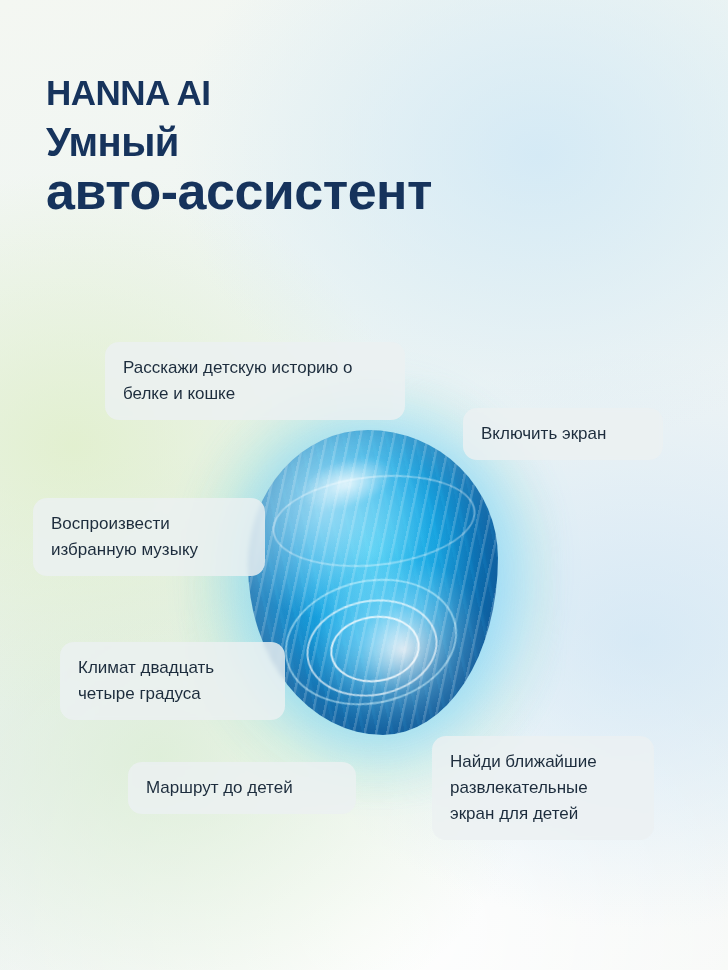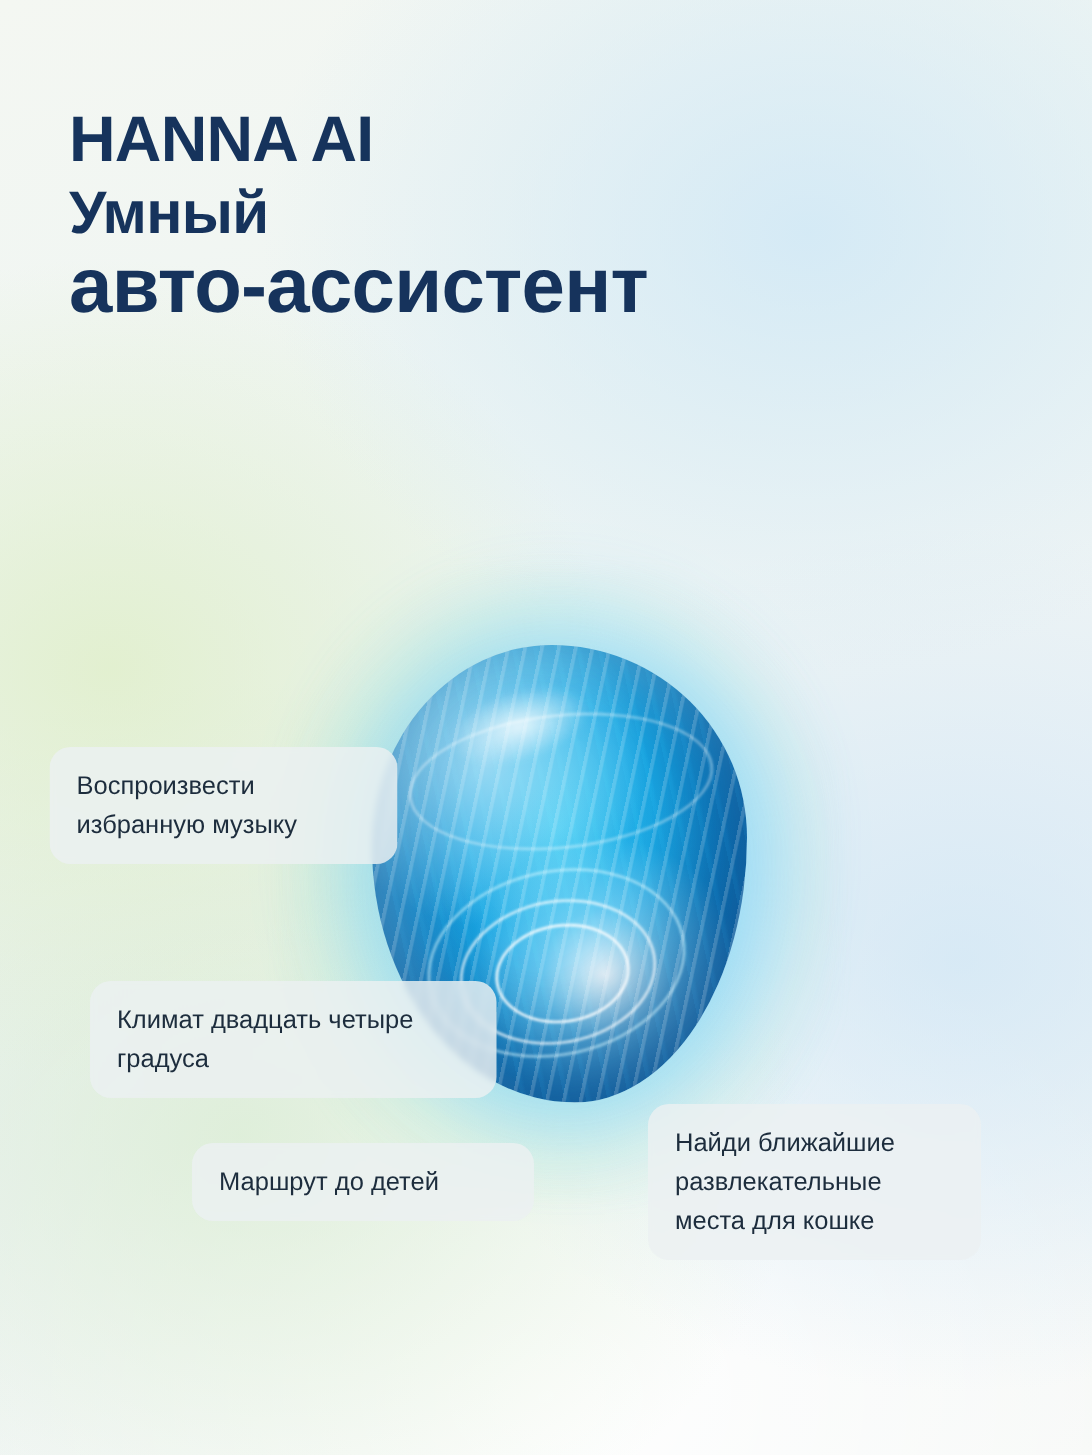--- a/index.html
+++ b/index.html
@@ -34,21 +34,21 @@
     left: 46px;
     top: 68px;
     width: 620px;
   }
   .headline .line {
     color: #16335c;
     font-weight: 700;
     letter-spacing: -0.5px;
   }
   .headline .line1 {
-    font-size: 43px;
+    font-size: 35px;
     line-height: 50px;
   }
   .headline .line2 {
     font-size: 40px;
     line-height: 48px;
   }
   .headline .line3 {
     font-size: 52px;
     line-height: 50px;
   }
@@ -127,21 +127,21 @@
     font-size: 17px;
     line-height: 26px;
     padding: 13px 18px;
     box-sizing: border-box;
     backdrop-filter: blur(2px);
   }
   .b-story   { left: 105px; top: 342px; width: 300px; }
   .b-screen  { left: 463px; top: 408px; width: 200px; }
   .b-music   { left: 33px;  top: 498px; width: 232px; }
   .b-remind  { left: 487px; top: 556px; width: 210px; }
-  .b-climate { left: 60px;  top: 642px; width: 271px; margin-top: 12px; }
+  .b-climate { left: 60px;  top: 642px; width: 225px; }
   .b-route   { left: 128px; top: 762px; width: 228px; }
   .b-places  { left: 432px; top: 736px; width: 222px; }
 </style>
 </head>
 <body>
 
 <div class="poster">
 
   <div class="headline">
     <div class="line line1">HANNA AI</div>
@@ -153,18 +153,20 @@
     <div class="orb-glow"></div>
     <div class="orb">
       <div class="orb-highlight"></div>
       <div class="swirl s4"></div>
       <div class="swirl s1"></div>
       <div class="swirl s2"></div>
       <div class="swirl s3"></div>
     </div>
   </div>
 
+  <div class="bubble b-story">Расскажи детскую историю о белке и кошке</div>
+  <div class="bubble b-screen">Включить экран</div>
   <div class="bubble b-music">Воспроизвести избранную музыку</div>
   <div class="bubble b-climate">Климат двадцать четыре градуса</div>
   <div class="bubble b-route">Маршрут до детей</div>
-  <div class="bubble b-places">Найди ближайшие развлекательные места для кошке</div>
+  <div class="bubble b-places">Найди ближайшие развлекательные экран для детей</div>
 
 </div>
 
 </body></html>

